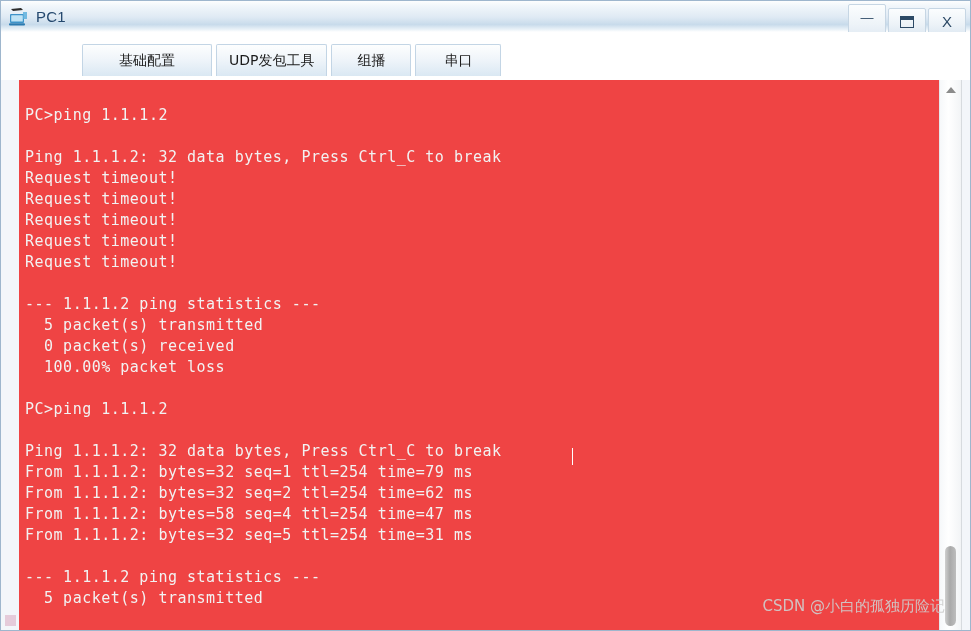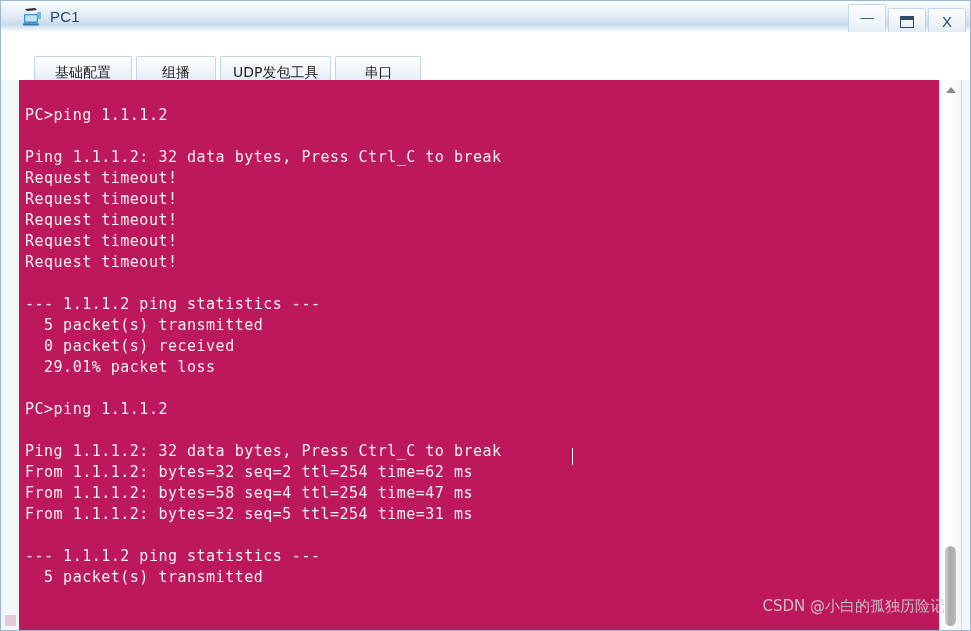--- a/index.html
+++ b/index.html
@@ -16,21 +16,21 @@
     overflow:hidden;
   }
 
   
   #titlebar{
     position:absolute;left:0;top:0;width:969px;height:31px;
     background:linear-gradient(to bottom,#fdfefe 0%,#f2f7fb 14%,#dfeaf4 52%,#c8dbeb 76%,#eaf2f8 92%,#ffffff 100%);
     border-bottom:1px solid #b7cde0;
     display:flex;align-items:center;
   }
-  #title-left{display:flex;align-items:center;padding-left:21px;height:100%;}
+  #title-left{display:flex;align-items:center;padding-left:7px;height:100%;}
   #pc-icon{width:22px;height:20px;position:relative;margin-right:6px;}
   #win-title{
     font-size:15px;color:#24486e;letter-spacing:.2px;
     font-family:"Liberation Sans",sans-serif;
   }
   #win-buttons{
     position:absolute;right:4px;top:3px;display:flex;gap:2px;align-items:center;
   }
   .winbtn{
     width:36px;height:25px;
@@ -60,36 +60,36 @@
     border-top-left-radius:2px;border-top-right-radius:2px;
     box-sizing:border-box;
     font-family:"DejaVu Sans","Liberation Sans",sans-serif;
     white-space:nowrap;
   }
   .tab.active{
     background:linear-gradient(to bottom,#ffffff 0%,#fdfdfe 60%,#f7fafc 100%);
     color:#3c3c3c;
     border-color:#c9d8e6;
   }
-  .tab.t1{padding:0 20px;}
+  .tab.t1{padding:0 36px;margin-left:48px;}
   .tab.t2{padding:0 26px;}
   .tab.t3{padding:0 25px;}
   .tab.t4{padding:0 12px;}
-  .tab.t5{padding:0 28px;margin-top:12px;}
+  .tab.t5{padding:0 28px;}
 
   
   #term-wrap{
     position:absolute;left:18px;top:79px;width:943px;height:552px;
     background:#ffffff;
     display:flex;
   }
   #terminal{
     position:relative;
     width:920px;height:552px;
-    background:#be185d;
+    background:#ef4444;
     overflow:hidden;
   }
   #term-inner{
     position:absolute;left:6px;top:4px;right:0;
   }
   .line{
     height:21px;line-height:21px;
     color:#f2f2f2;
     font-family:"DejaVu Sans Mono","Liberation Mono",monospace;
     font-size:15px;
@@ -162,22 +162,22 @@
           <rect x="0.5" y="0.5" width="13" height="3.5" fill="#2d4a66"></rect>
         </svg>
       </div>
       <div class="winbtn">X</div>
     </div>
   </div>
 
   <div id="tabstrip">
     <div id="tabs">
       <div class="tab t1">基础配置</div>
+      <div class="tab t4">UDP发包工具</div>
       <div class="tab t3">组播</div>
-      <div class="tab t4">UDP发包工具</div>
       <div class="tab t5">串口</div>
     </div>
   </div>
 
   <div id="term-wrap">
 
     <div id="terminal">
       <div id="term-inner">
           <div class="line blank">&nbsp;</div>
           <div class="line">PC&gt;ping 1.1.1.2</div>
@@ -185,25 +185,26 @@
           <div class="line">Ping 1.1.1.2: 32 data bytes, Press Ctrl_C to break</div>
           <div class="line">Request timeout!</div>
           <div class="line">Request timeout!</div>
           <div class="line">Request timeout!</div>
           <div class="line">Request timeout!</div>
           <div class="line">Request timeout!</div>
           <div class="line blank">&nbsp;</div>
           <div class="line">--- 1.1.1.2 ping statistics ---</div>
           <div class="line">  5 packet(s) transmitted</div>
           <div class="line">  0 packet(s) received</div>
-          <div class="line">  29.01% packet loss</div>
+          <div class="line">  100.00% packet loss</div>
           <div class="line blank">&nbsp;</div>
           <div class="line">PC&gt;ping 1.1.1.2</div>
           <div class="line blank">&nbsp;</div>
           <div class="line">Ping 1.1.1.2: 32 data bytes, Press Ctrl_C to break</div>
+          <div class="line">From 1.1.1.2: bytes=32 seq=1 ttl=254 time=79 ms</div>
           <div class="line">From 1.1.1.2: bytes=32 seq=2 ttl=254 time=62 ms</div>
           <div class="line">From 1.1.1.2: bytes=58 seq=4 ttl=254 time=47 ms</div>
           <div class="line">From 1.1.1.2: bytes=32 seq=5 ttl=254 time=31 ms</div>
           <div class="line blank">&nbsp;</div>
           <div class="line">--- 1.1.1.2 ping statistics ---</div>
           <div class="line">  5 packet(s) transmitted</div>
         </div>
       <div id="caret"></div>
     </div>
 

